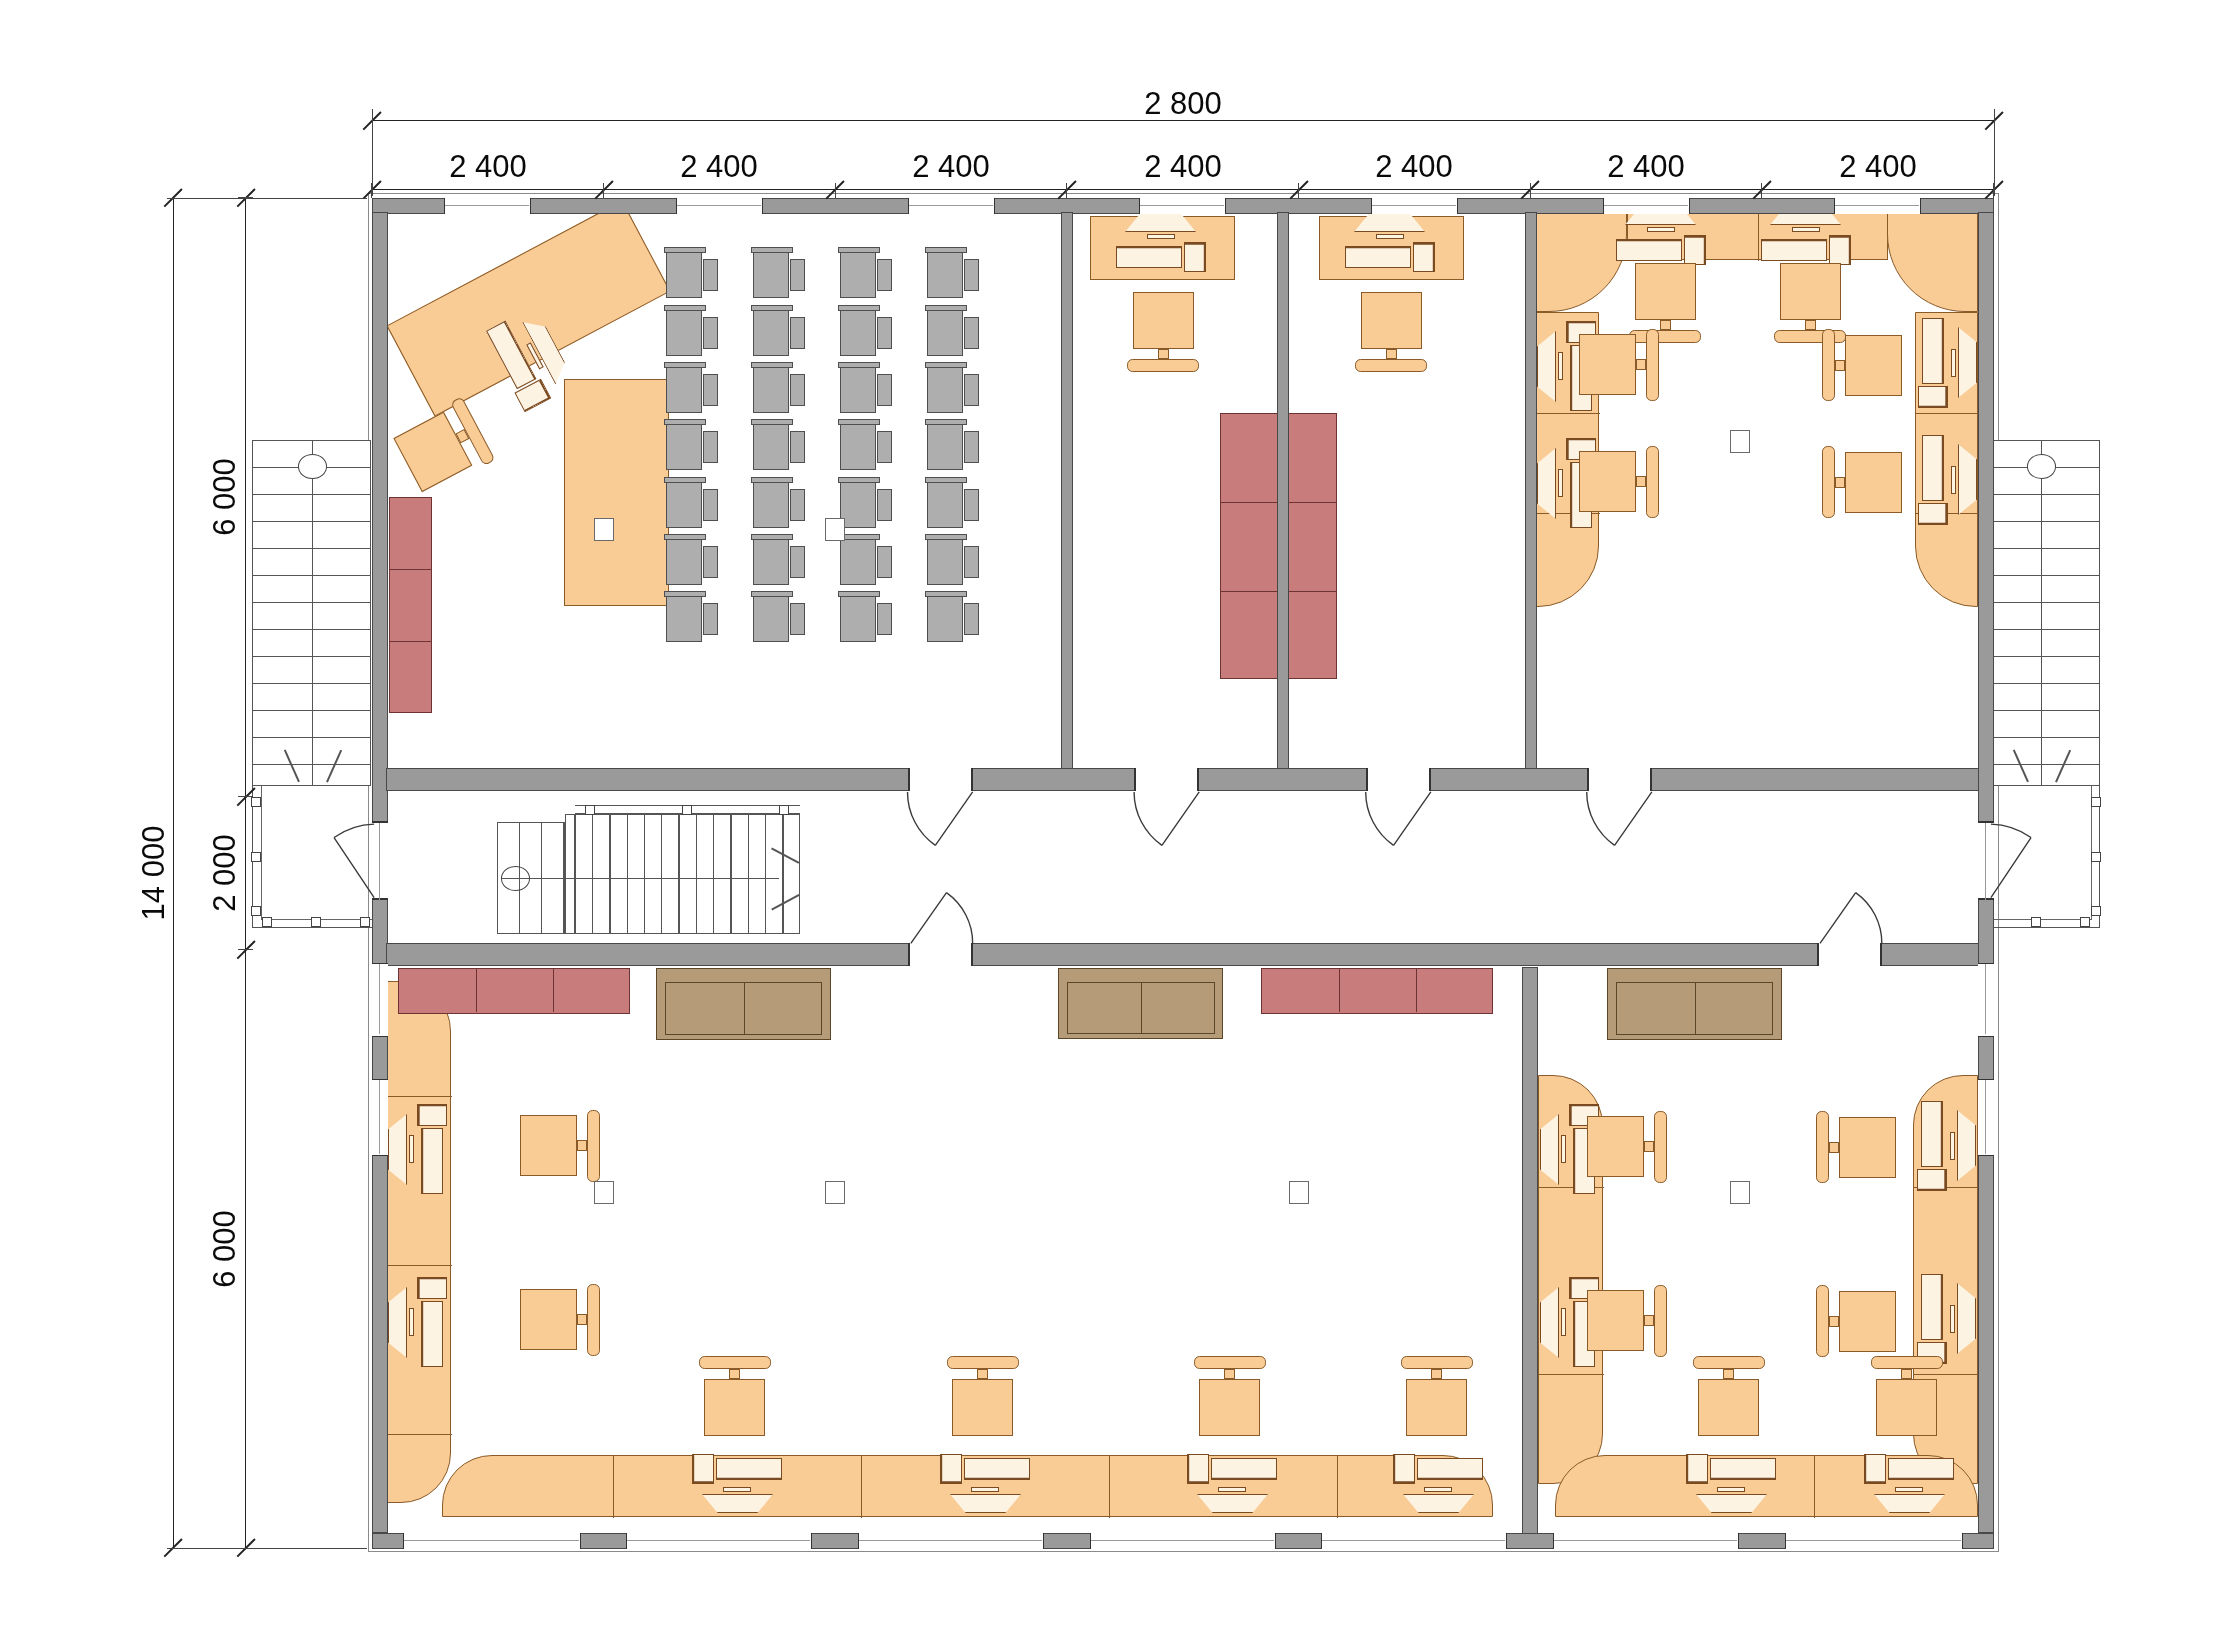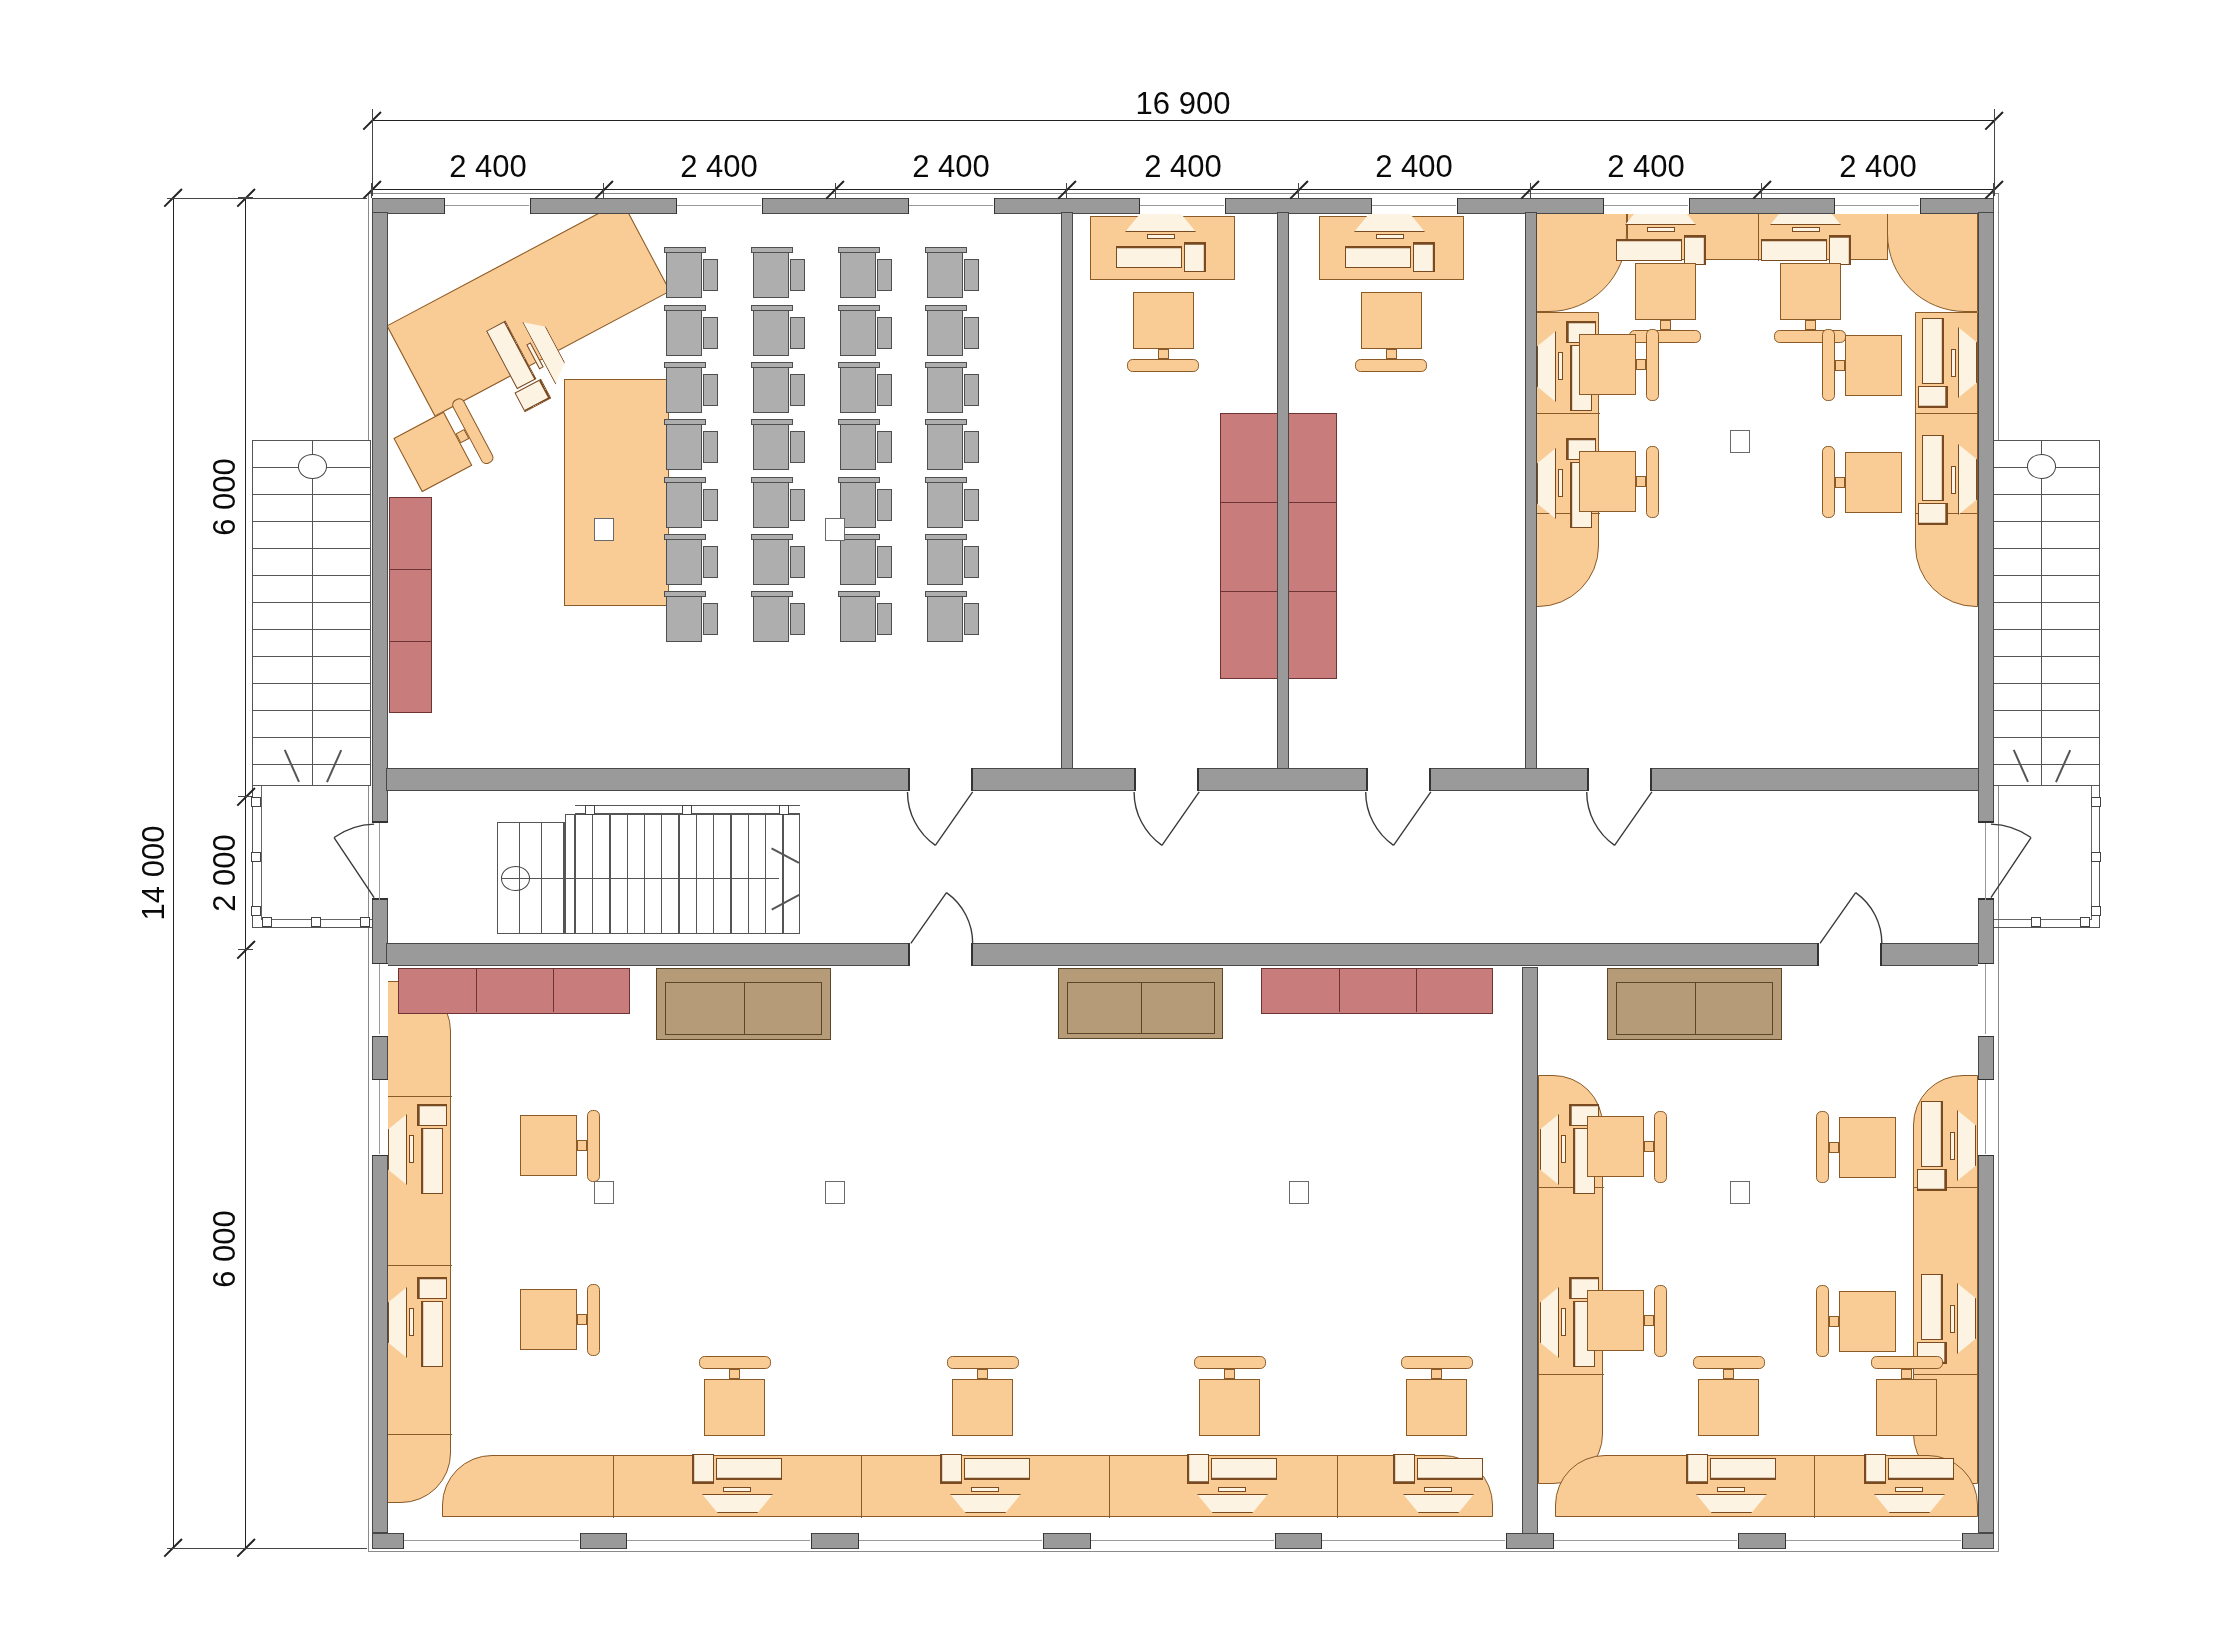--- a/index.html
+++ b/index.html
@@ -635,21 +635,21 @@
     <div class="tick" style="left: 246px; top: 950px;"></div>
     <div class="thinline" style="left: 238px; top: 949px; width: 14.5px; height: 0.6px;"></div>
     <div class="tick" style="left: 246px; top: 1548px;"></div>
     <div class="thinline" style="left: 238px; top: 1548px; width: 14.5px; height: 0.6px;"></div>
     <div class="tick" style="left: 173px; top: 198px;"></div>
     <div class="tick" style="left: 173px; top: 1548px;"></div>
     <div class="thinline" style="left: 372px; top: 109px; width: 0.6px; height: 87px;"></div>
     <div class="thinline" style="left: 1994px; top: 109px; width: 0.6px; height: 87px;"></div>
     <div class="thinline" style="left: 167px; top: 198px; width: 200px; height: 0.6px;"></div>
     <div class="thinline" style="left: 167px; top: 1548px; width: 200px; height: 0.6px;"></div>
-    <div class="dimlabel" style="left: 1183px; top: 104px;">16 900</div>
+    <div class="dimlabel" style="left: 1183px; top: 104px;">2 800</div>
     <div class="dimlabel" style="left: 488px; top: 167px;">2 400</div>
     <div class="dimlabel" style="left: 719px; top: 167px;">2 400</div>
     <div class="dimlabel" style="left: 951px; top: 167px;">2 400</div>
     <div class="dimlabel" style="left: 1183px; top: 167px;">2 400</div>
     <div class="dimlabel" style="left: 1414px; top: 167px;">2 400</div>
     <div class="dimlabel" style="left: 1646px; top: 167px;">2 400</div>
     <div class="dimlabel" style="left: 1878px; top: 167px;">2 400</div>
     <div class="dimlabel rot" style="left: 154px; top: 873px;">14 000</div>
     <div class="dimlabel rot" style="left: 225px; top: 497px;">6 000</div>
     <div class="dimlabel rot" style="left: 225px; top: 873px;">2 000</div>

